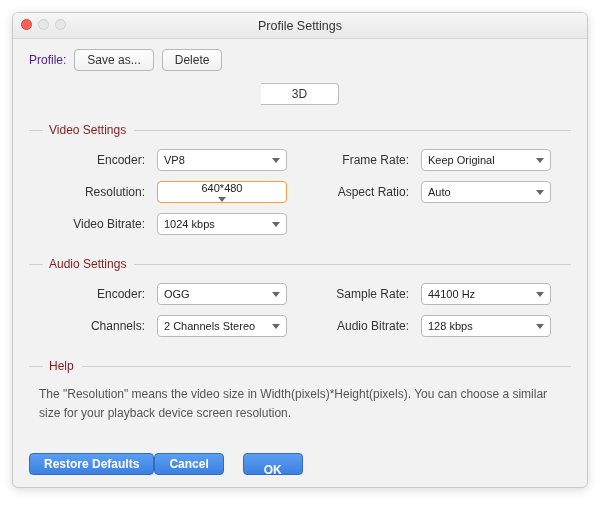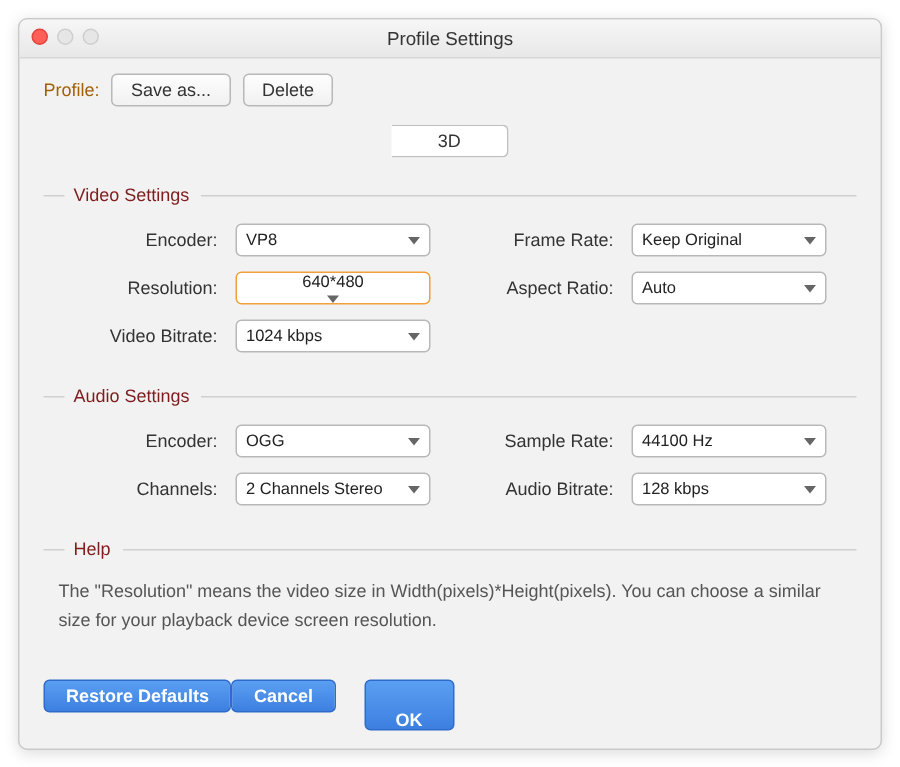--- a/index.html
+++ b/index.html
@@ -34,21 +34,21 @@
     position: absolute;
     left: 8px; top: 6px;
     display: flex; gap: 6px;
   }
   .dot { width: 11px; height: 11px; border-radius: 50%; }
   .dot.red { background: #ff5f56; border: 0.5px solid #e0443e; }
   .dot.dim { background: #e6e6e6; border: 0.5px solid #cfcfcf; }
   .content { padding: 10px 16px 12px 16px; }
   .row { display: flex; align-items: center; gap: 8px; }
   .profile-row { margin-bottom: 12px; }
-  .label { color: #a16207; }
+  .label { color: #4c1d95; }
   .profile-select {
     flex: 1;
     display: flex; align-items: center;
     height: 22px;
     background: #fff;
     border: 1px solid #b8b8b8;
     border-radius: 4px;
     padding: 0 6px;
     gap: 6px;
   }
@@ -247,18 +247,18 @@
         <span>Help</span>
         <span class="line"></span>
       </div>
       <div class="help-text">The "Resolution" means the video size in Width(pixels)*Height(pixels).  You can choose a similar size for your playback device screen resolution.</div>
     </div>
 
     <div class="footer">
       <div class="pbtn">Restore Defaults</div>
       <div class="right">
         <div class="pbtn">Cancel</div>
-        <div class="pbtn" style="padding:16px 20px">OK</div>
+        <div class="pbtn" style="padding:6px 20px">OK</div>
       </div>
     </div>
 
   </div>
 </div>
 
 </body></html>

